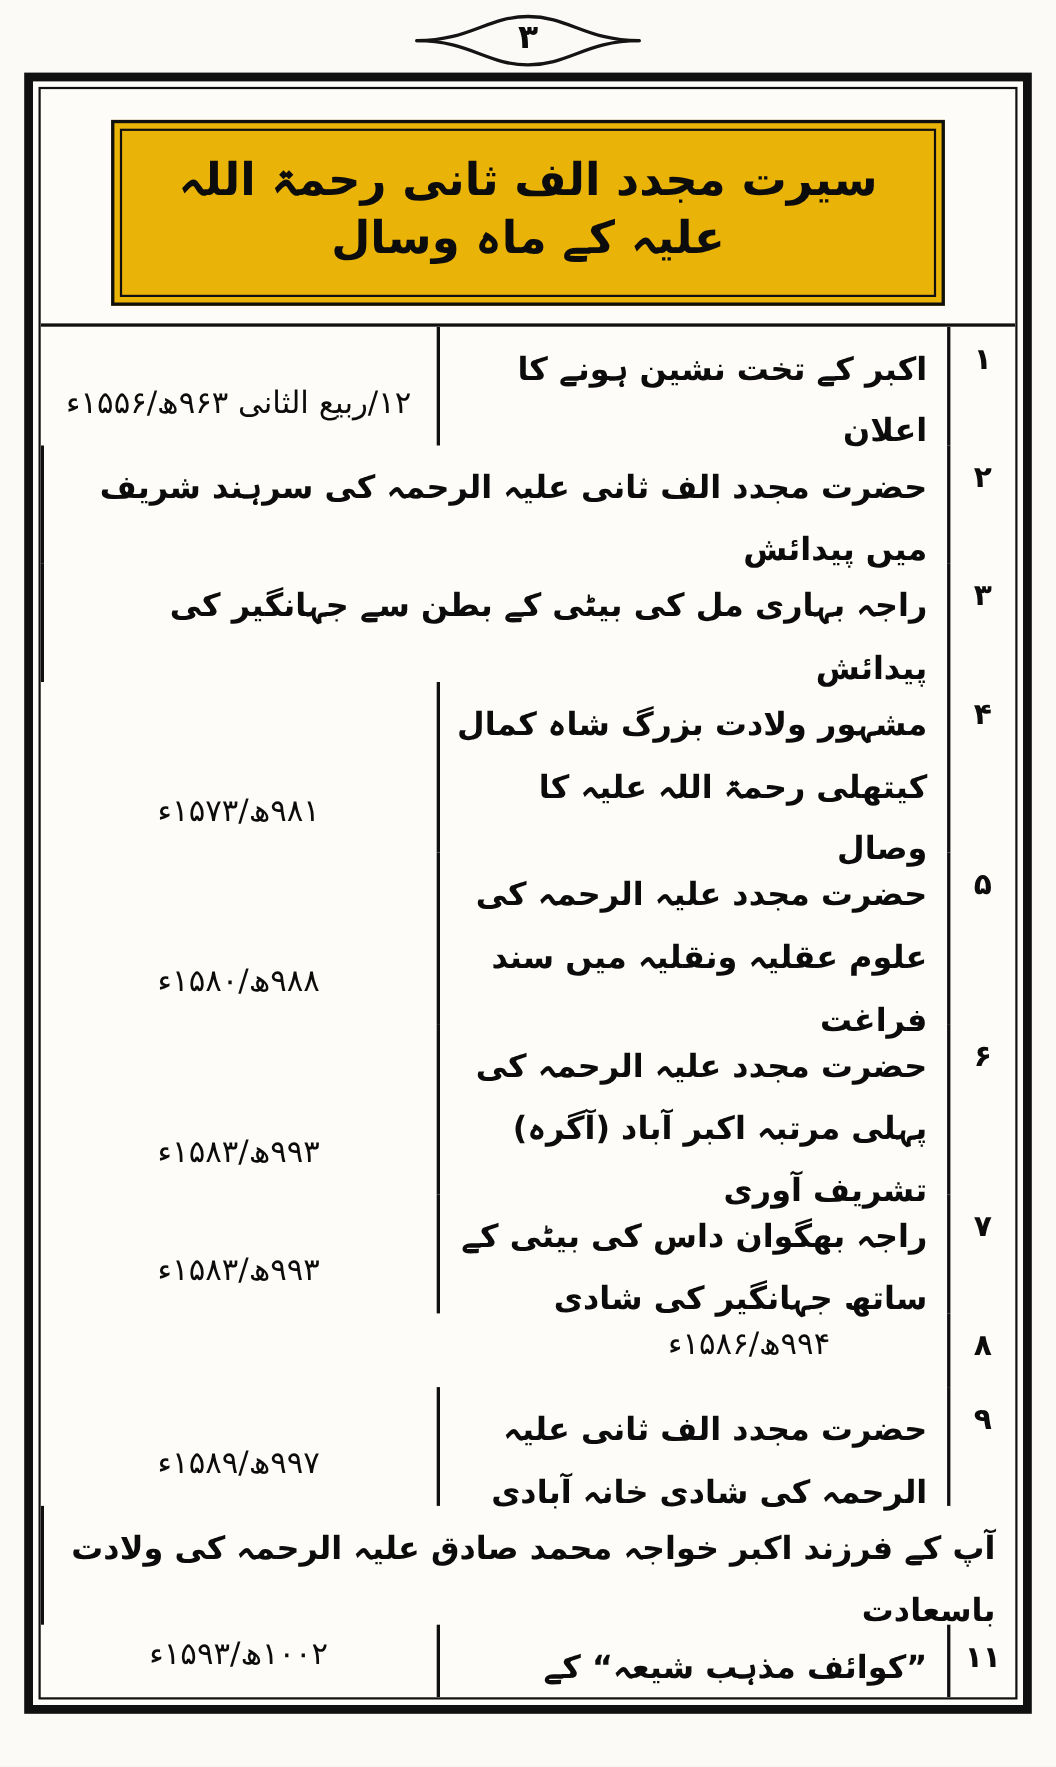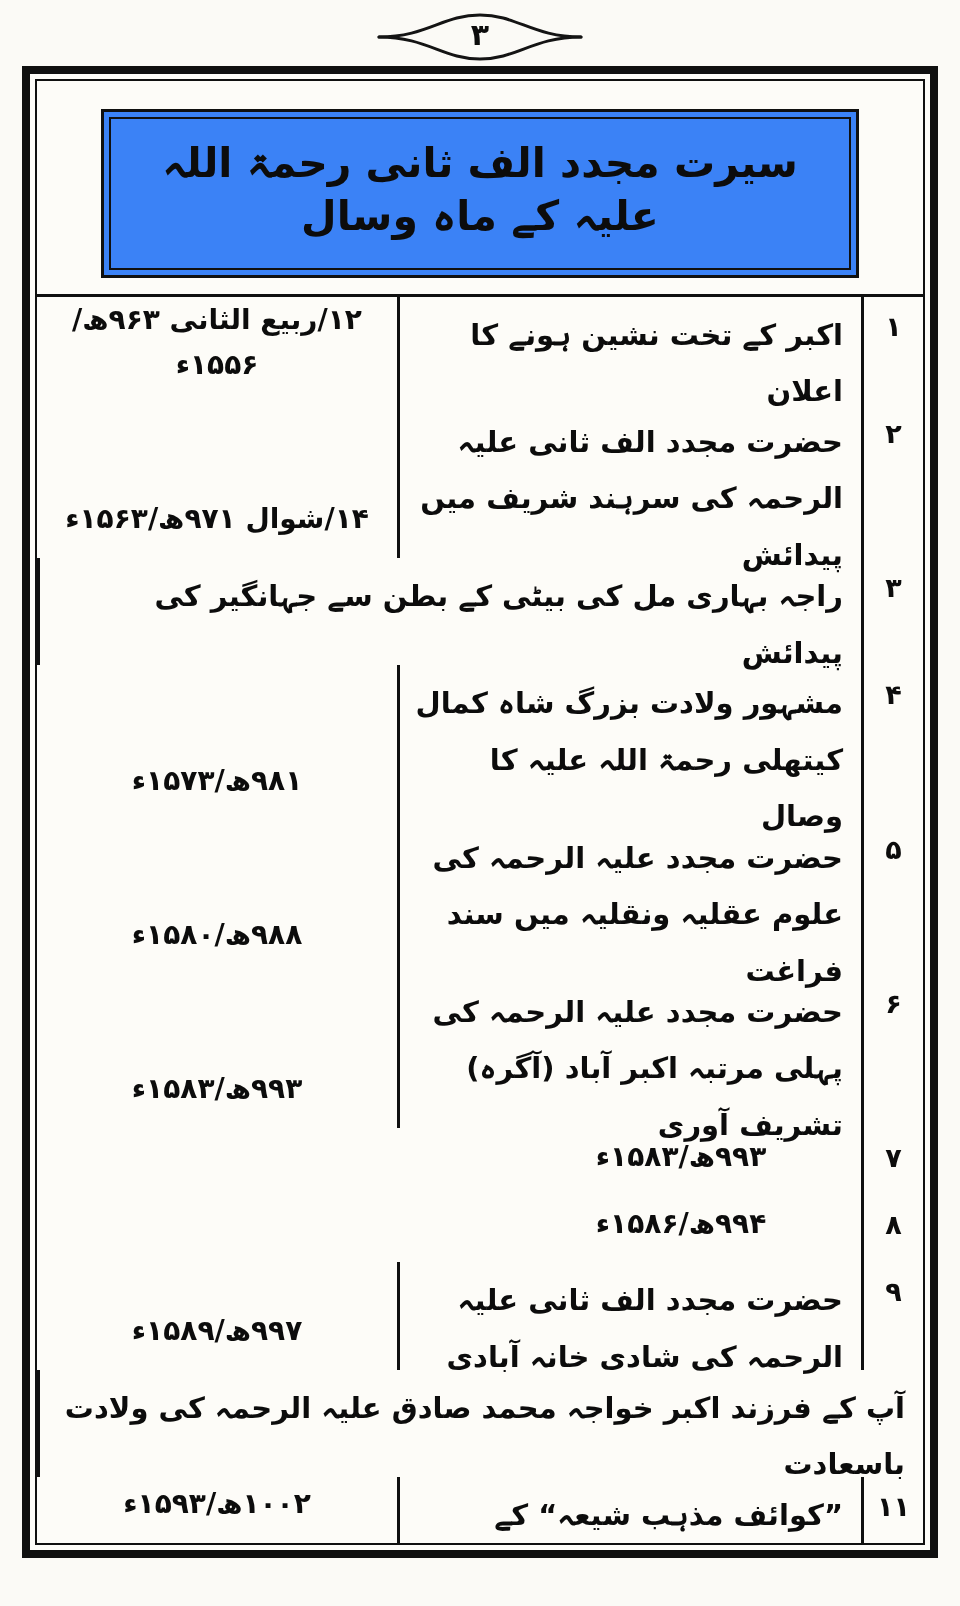--- a/index.html
+++ b/index.html
@@ -54,21 +54,21 @@
     flex-direction: column;
     overflow: hidden;
   }
 
   
   .title-box {
     flex: 0 0 auto;
     margin: 28px 64px 16px;
     border: 3px solid #101010;
     padding: 5px;
-    background: #3b82f6;
+    background: #eab308;
   }
   .title-inner {
     border: 2px solid #101010;
     padding: 18px 10px 24px;
     text-align: center;
   }
   .page-title {
     margin: 0;
     font-size: 41px;
     font-weight: 700;
@@ -107,21 +107,21 @@
     line-height: 1.95;
     text-align: right;
   }
   .cell.date {
     flex: 0 0 360px;
     display: flex;
     align-items: flex-end;
     justify-content: center;
     padding: 20px 10px 16px;
     font-size: 28px;
-    font-weight: 700;
+    font-weight: 400;
     line-height: 1.6;
     text-align: center;
   }
 </style>
 </head>
 <body>
 
 <div class="page">
 
   <div class="page-number-wrap">
@@ -143,21 +143,20 @@
 
       <div class="timeline-table" id="timeline-table">
           <div class="row">
             <div class="cell num">۱</div>
             <div class="cell event">اکبر کے تخت نشین ہونے کا اعلان</div>
             <div class="cell date">۱۲/ربیع الثانی ۹۶۳ھ/۱۵۵۶ء</div>
           </div>
           <div class="row">
             <div class="cell num">۲</div>
             <div class="cell event">حضرت مجدد الف ثانی علیہ الرحمہ کی سرہند شریف میں پیدائش</div>
-            <div class="cell date">۱۴/شوال ۹۷۱ھ/۱۵۶۳ء</div>
           </div>
           <div class="row">
             <div class="cell num">۳</div>
             <div class="cell event">راجہ بہاری مل کی بیٹی کے بطن سے جہانگیر کی پیدائش</div>
           </div>
           <div class="row">
             <div class="cell num">۴</div>
             <div class="cell event">مشہور ولادت بزرگ شاہ کمال کیتھلی رحمۃ اللہ علیہ کا وصال</div>
             <div class="cell date">۹۸۱ھ/۱۵۷۳ء</div>
           </div>
@@ -166,20 +165,21 @@
             <div class="cell event">حضرت مجدد علیہ الرحمہ کی علوم عقلیہ ونقلیہ میں سند فراغت</div>
             <div class="cell date">۹۸۸ھ/۱۵۸۰ء</div>
           </div>
           <div class="row">
             <div class="cell num">۶</div>
             <div class="cell event">حضرت مجدد علیہ الرحمہ کی پہلی مرتبہ اکبر آباد (آگرہ) تشریف آوری</div>
             <div class="cell date">۹۹۳ھ/۱۵۸۳ء</div>
           </div>
           <div class="row">
             <div class="cell num">۷</div>
+            <div class="cell event">راجہ بھگوان داس کی بیٹی کے ساتھ جہانگیر کی شادی</div>
             <div class="cell date">۹۹۳ھ/۱۵۸۳ء</div>
           </div>
           <div class="row">
             <div class="cell num">۸</div>
             <div class="cell date">۹۹۴ھ/۱۵۸۶ء</div>
           </div>
           <div class="row">
             <div class="cell num">۹</div>
             <div class="cell event">حضرت مجدد الف ثانی علیہ الرحمہ کی شادی خانہ آبادی</div>
             <div class="cell date">۹۹۷ھ/۱۵۸۹ء</div>

